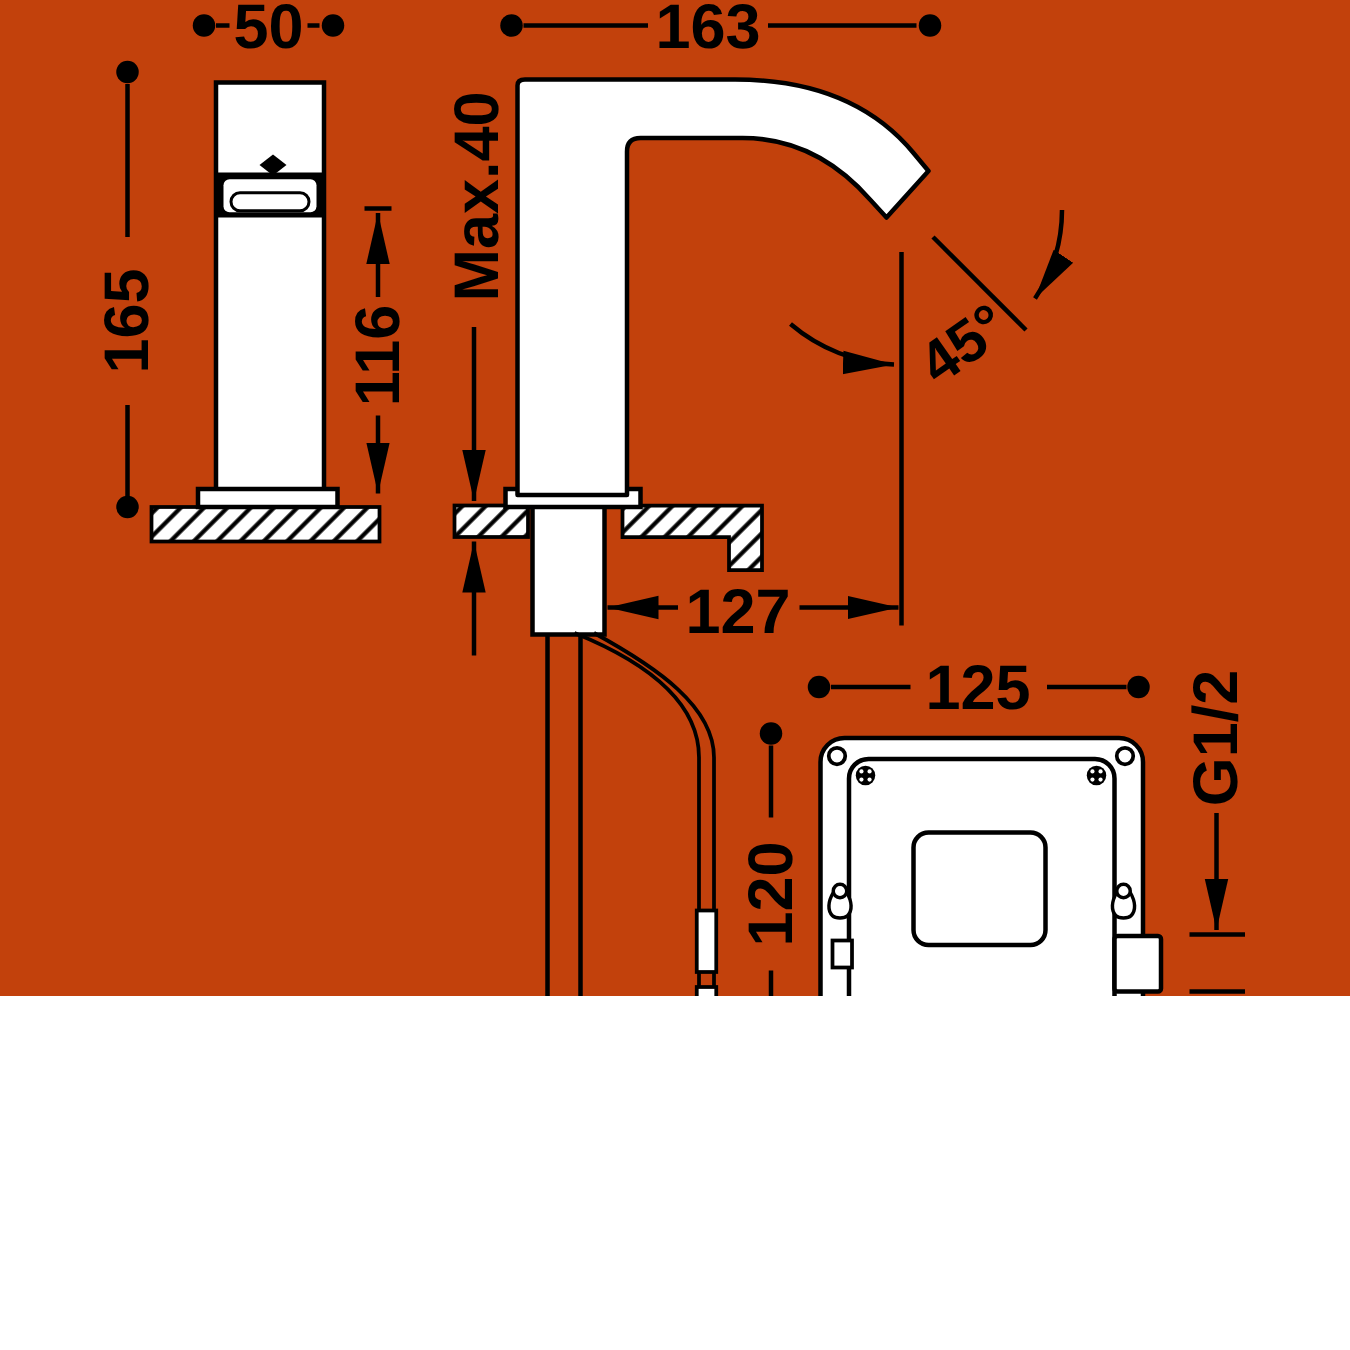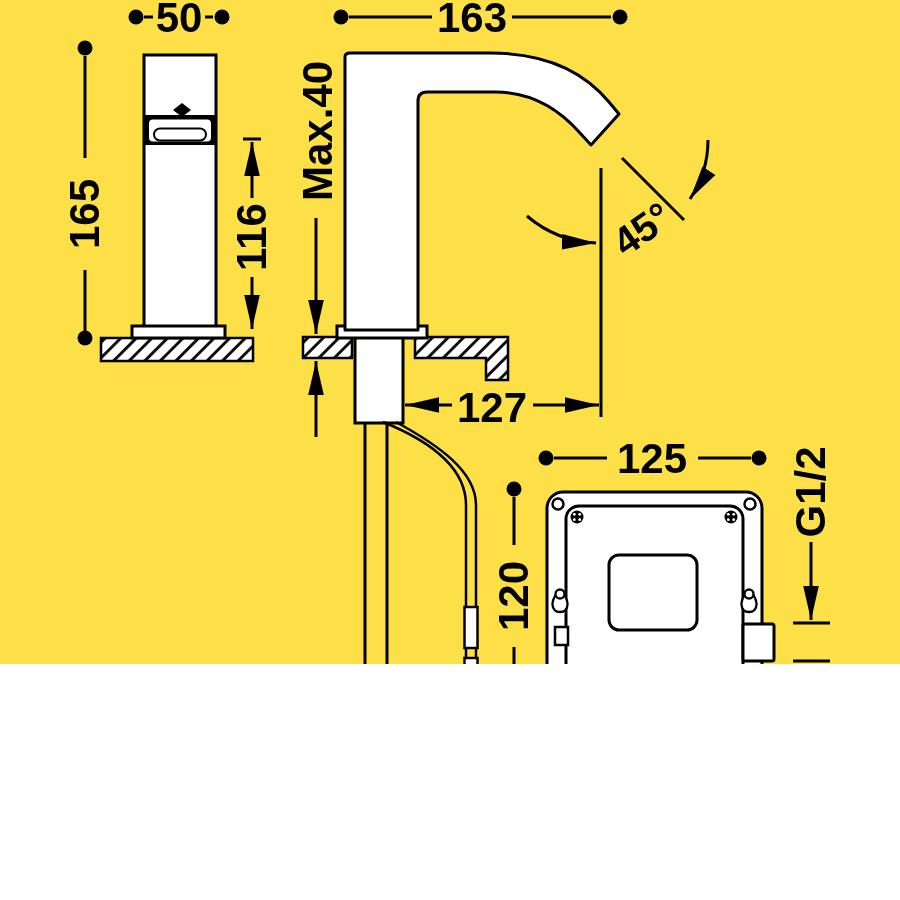--- a/index.html
+++ b/index.html
@@ -1,16 +1,16 @@
 <!DOCTYPE html>
 <html><head>
 <meta charset="utf-8">
 <style>
   html,body{margin:0;padding:0;background:#ffffff;}
-  .stage{position:relative;width:900px;height:664px;background:#fde047;overflow:hidden;}
+  .stage{position:relative;width:900px;height:664px;background:#c2410c;overflow:hidden;}
   svg{display:block;}
   text{font-family:"Liberation Sans","DejaVu Sans",sans-serif;font-weight:bold;fill:#000;}
   .dim-label{font-size:42px;}
   .angle-label{font-size:40px;}
 </style>
 </head>
 <body>
 
 <div class="stage">
 <svg width="900" height="900" viewBox="0 0 900 900">

